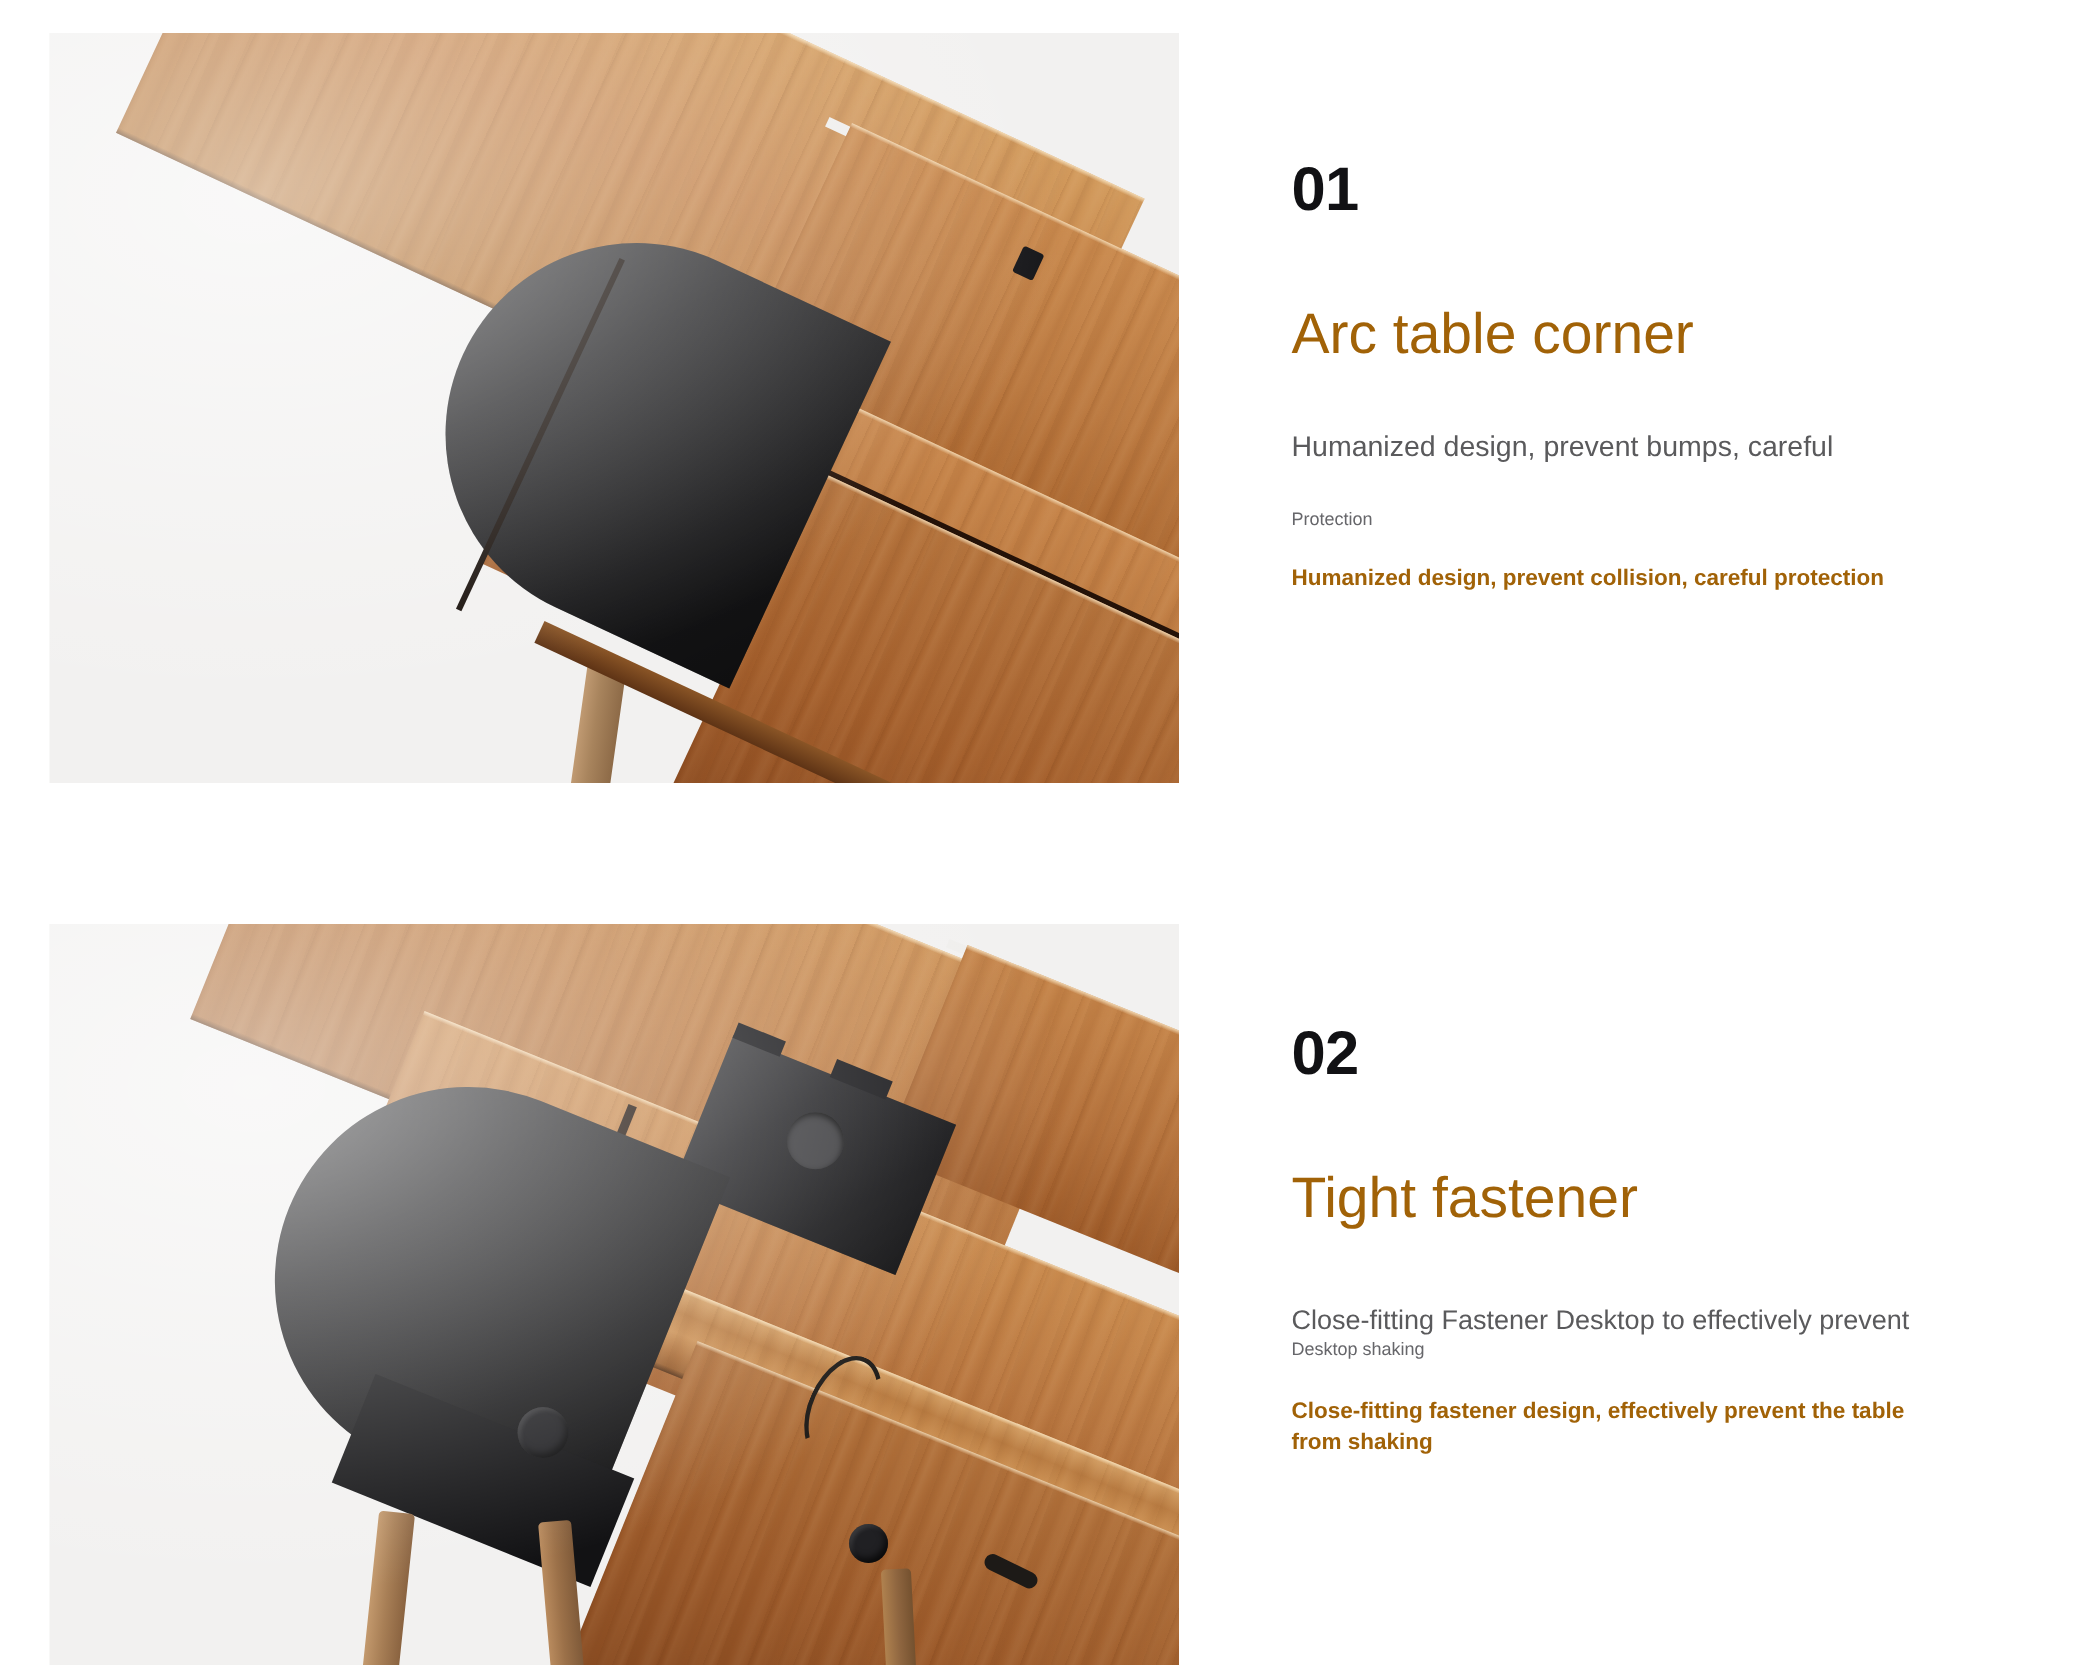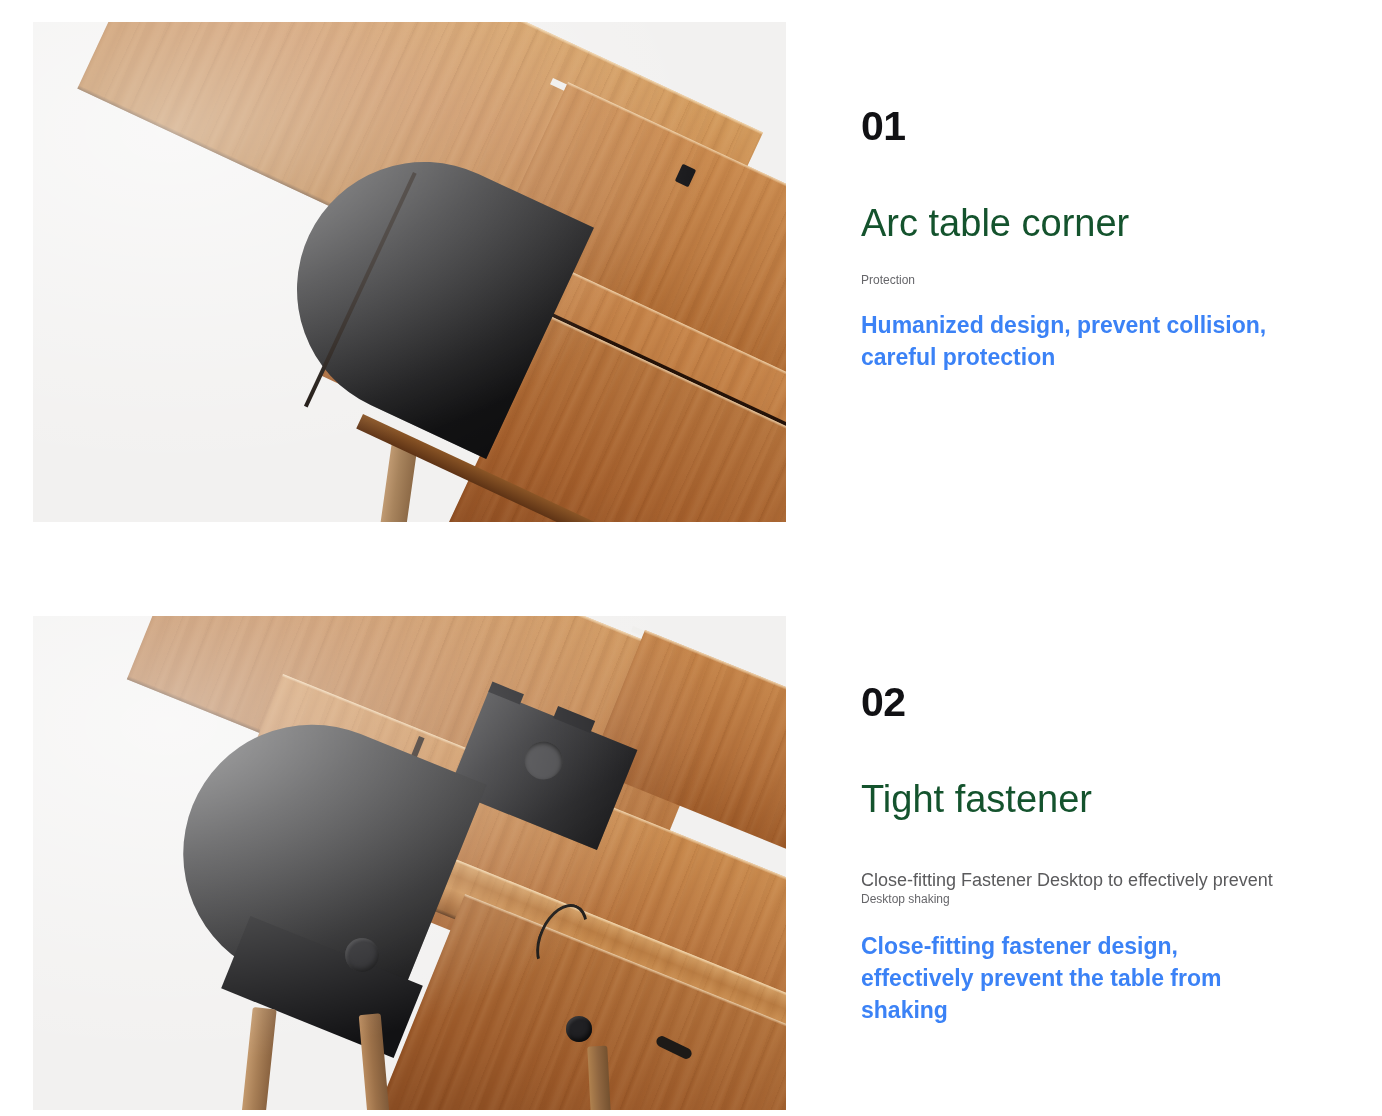--- a/index.html
+++ b/index.html
@@ -68,27 +68,27 @@
     border-right-color:transparent; border-bottom-color:transparent; }
 
   
   .copy { flex:1; position:relative; padding-left: 75px; }
   .copy-inner { position:absolute; left:75px; }
   #copy-1 .copy-inner { top: 84px; }
   #copy-2 .copy-inner { top: 66px; }
 
   .kicker { font-size: 41px; font-weight: 700; color:#111114;
     letter-spacing:-.5px; line-height:1; }
-  .headline { font-size: 38px; font-weight: 400; color:#14532d;
+  .headline { font-size: 38px; font-weight: 400; color:#a16207;
     line-height:1.1; white-space:nowrap; }
   .subline { font-size: 19px; font-weight: 400; color:#5a5a5c;
     line-height:1.35; white-space:nowrap; }
   .minilabel { font-size: 12px; font-weight: 400; color:#66666a; line-height:1.25; }
   .minilabel.narrow { width: 62px; }
-  .desc { font-size: 23px; font-weight: 700; color:#3b82f6;
+  .desc { font-size: 15px; font-weight: 700; color:#a16207;
     line-height:1.38; width: 428px; }
 
   #copy-1 .headline { margin-top: 56px; }
   #copy-1 .subline  { margin-top: 41px; }
   #copy-1 .minilabel{ margin-top: 28px; }
   #copy-1 .desc     { margin-top: 22px; }
 
   #copy-2 .headline { margin-top: 56px; }
   #copy-2 .subline  { margin-top: 47px; font-size:18px; }
   #copy-2 .minilabel{ }
@@ -158,20 +158,21 @@
 
       <div class="plank" style="left:330px; top:392px; width:520px; height:16px;
                   background:linear-gradient(180deg,#8a5526,#5e3315);
                   transform: rotate(25deg);"></div>
     </div>
 
     <div class="copy" id="copy-1">
       <div class="copy-inner">
         <div class="kicker">01</div>
         <div class="headline">Arc table corner</div>
+        <div class="subline">Humanized design, prevent bumps, careful</div>
         <div class="minilabel narrow">Protection</div>
         <div class="desc">Humanized design, prevent collision, careful protection</div>
       </div>
     </div>
   </div>
 
   <div class="feature" id="feature-2">
 
     <div class="photo">
 

